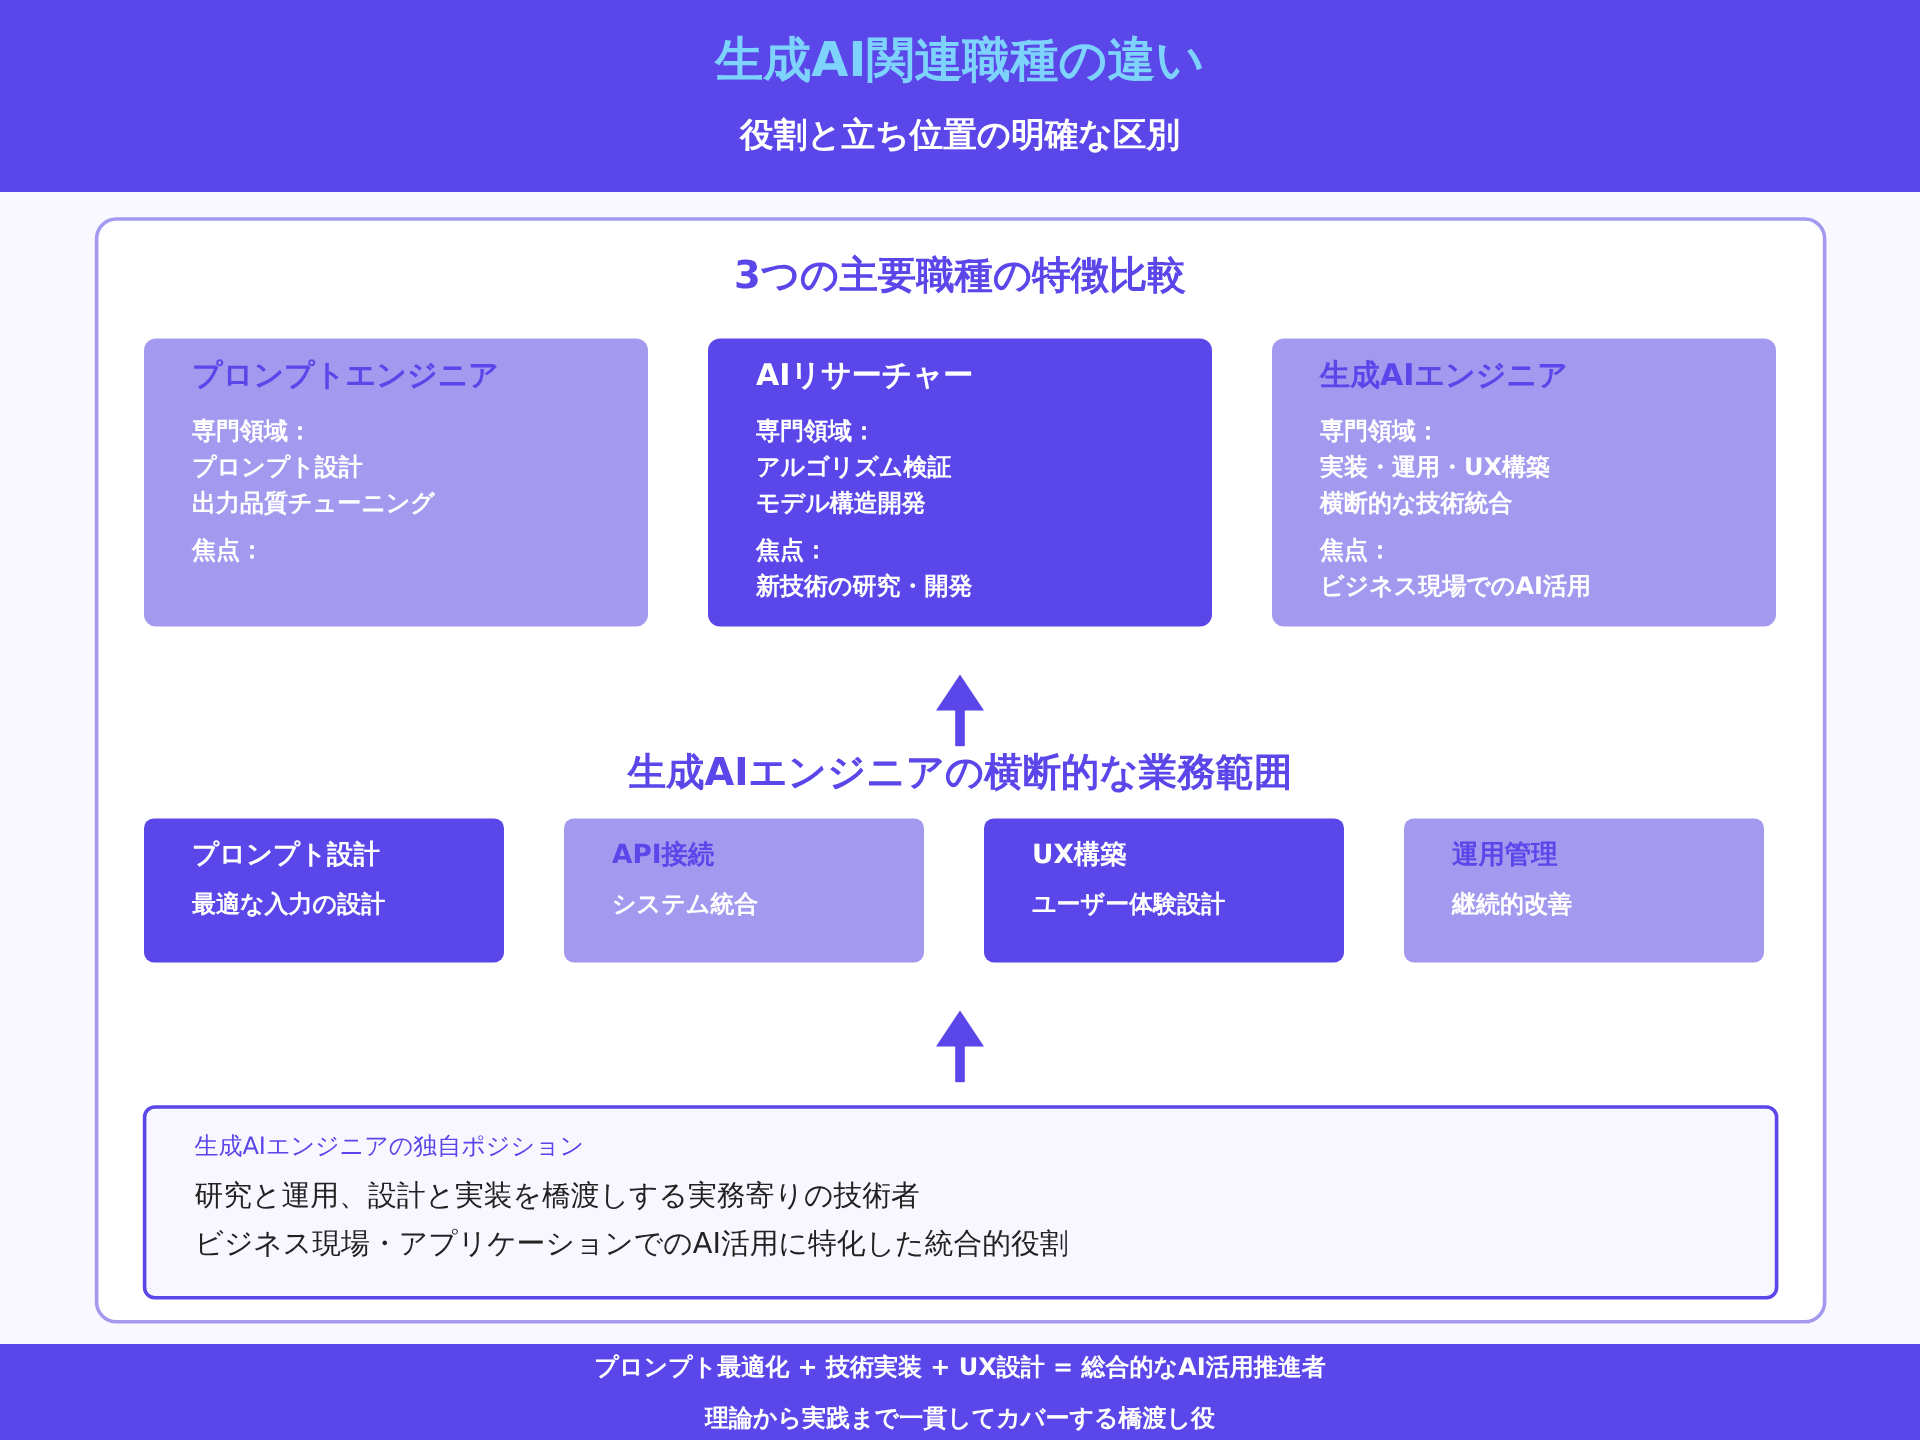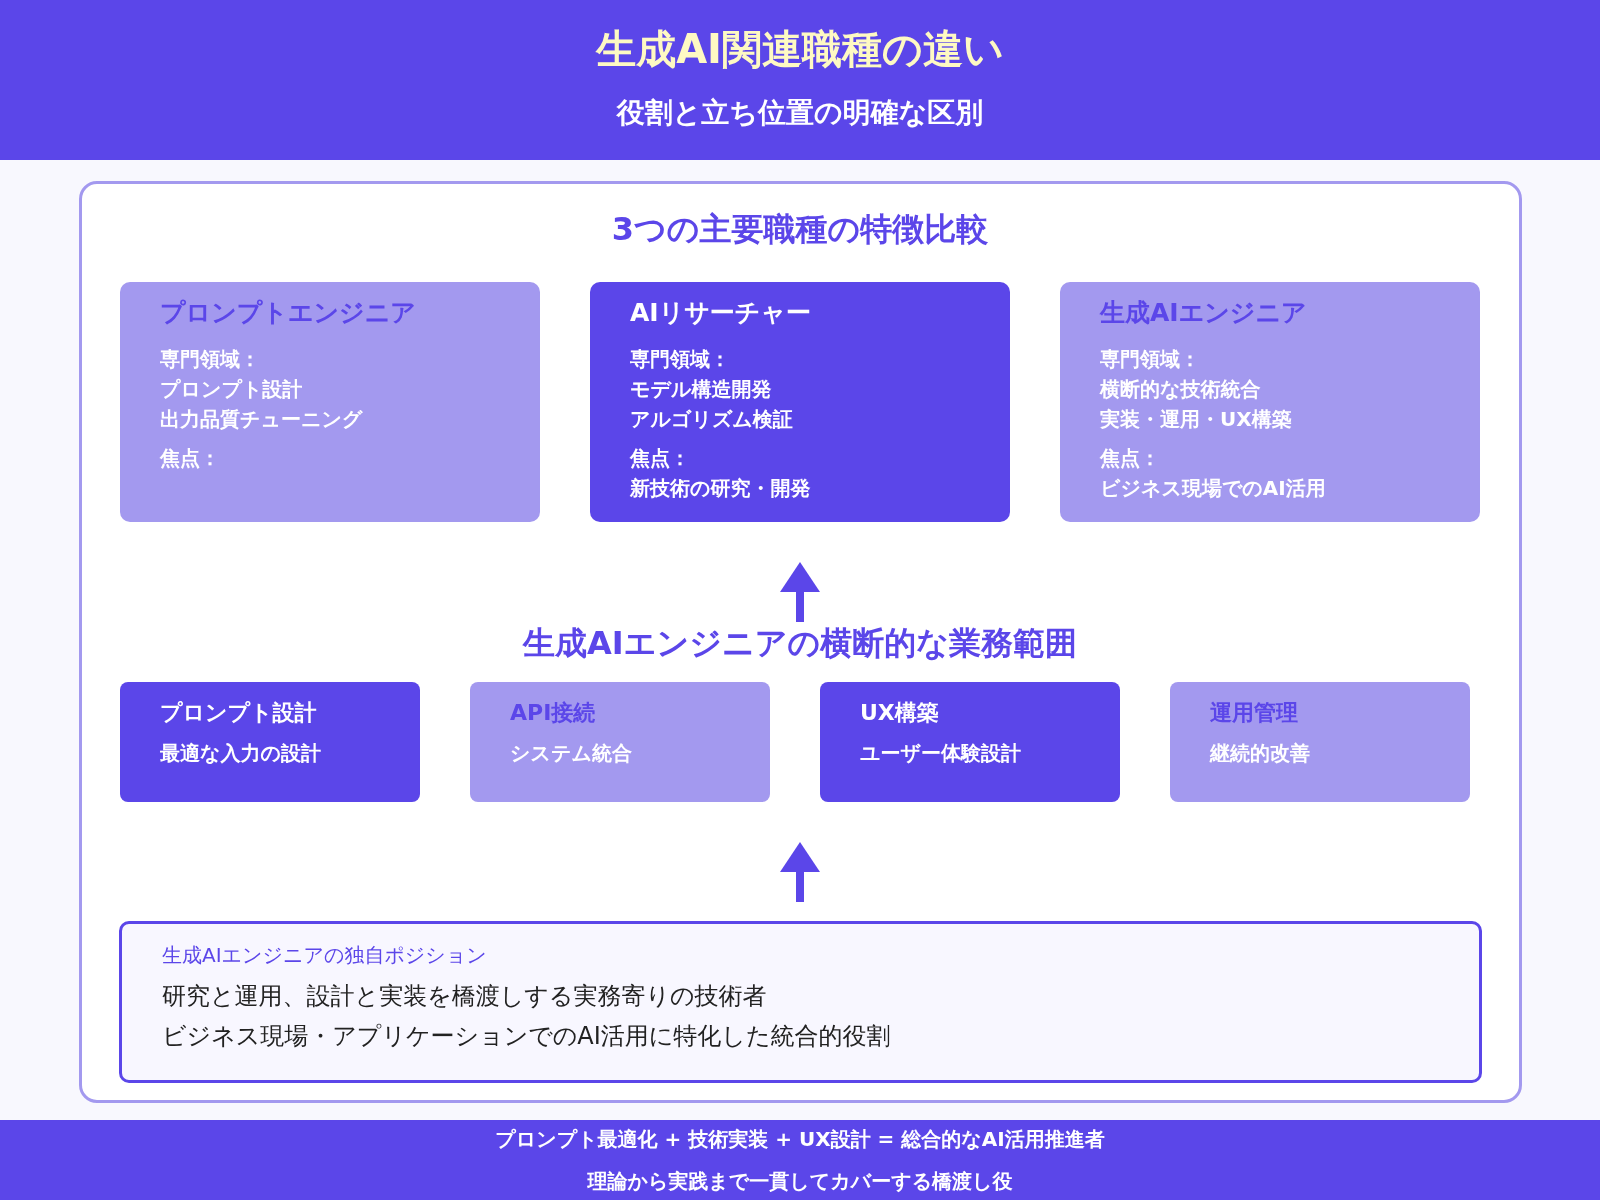--- a/index.html
+++ b/index.html
@@ -10,21 +10,21 @@
       position: relative;
       color: #ffffff;
     }
     .header {
       position: absolute; left: 0; top: 0; width: 1600px; height: 160px;
       background: #5b46e9;
       text-align: center;
     }
     .header .title {
       position: absolute; left: 0; right: 0; top: 22px;
-      font-size: 40px; font-weight: bold; color: #fef9c3; letter-spacing: 0px;
+      font-size: 40px; font-weight: bold; color: #7dd3fc; letter-spacing: 0px;
     }
     .header .subtitle {
       position: absolute; left: 0; right: 0; top: 94px;
       font-size: 28px; font-weight: bold; color: #ffffff;
     }
     .container {
       position: absolute; left: 79px; top: 181px; width: 1443px; height: 922px;
       background: #ffffff;
       border: 3px solid #a399ef;
       border-radius: 18px;
@@ -106,31 +106,31 @@
   <div class="role-title">プロンプトエンジニア</div>
   <div class="label">専門領域：</div>
   <div class="line">プロンプト設計</div>
   <div class="line">出力品質チューニング</div>
   <div class="label focus-label">焦点：</div>
 </div>
 
 <div class="role-card dark" style="left:590px;">
   <div class="role-title">AIリサーチャー</div>
   <div class="label">専門領域：</div>
+  <div class="line">アルゴリズム検証</div>
   <div class="line">モデル構造開発</div>
-  <div class="line">アルゴリズム検証</div>
   <div class="label focus-label">焦点：</div>
   <div class="line">新技術の研究・開発</div>
 </div>
 
 <div class="role-card light" style="left:1060px;">
   <div class="role-title">生成AIエンジニア</div>
   <div class="label">専門領域：</div>
+  <div class="line">実装・運用・UX構築</div>
   <div class="line">横断的な技術統合</div>
-  <div class="line">実装・運用・UX構築</div>
   <div class="label focus-label">焦点：</div>
   <div class="line">ビジネス現場でのAI活用</div>
 </div>
 
 <svg class="arrow" style="top:562px; height:60px;" viewBox="0 0 40 60">
   <polygon points="20,0 40,30 0,30" fill="#5b46e9"></polygon>
   <rect x="16" y="29" width="8" height="31" fill="#5b46e9"></rect>
 </svg>
 
 <div class="section-title" style="top:622px;">生成AIエンジニアの横断的な業務範囲</div>

